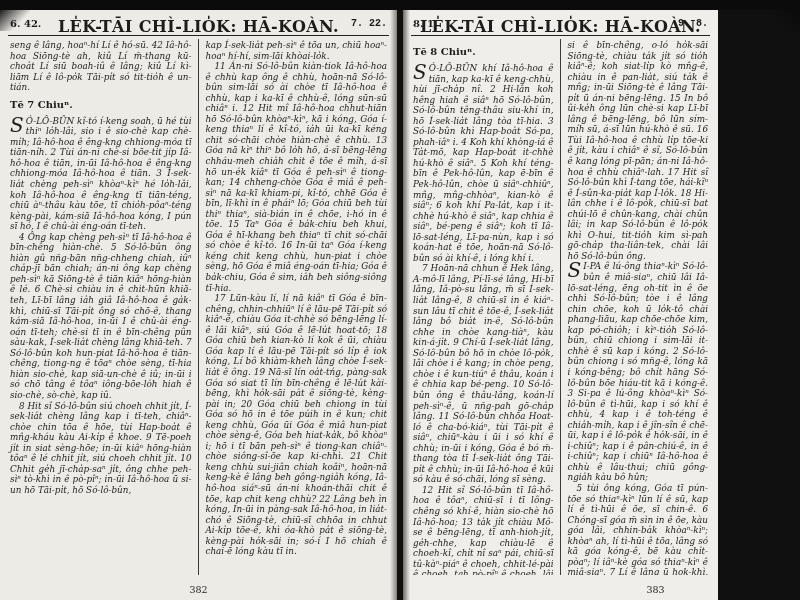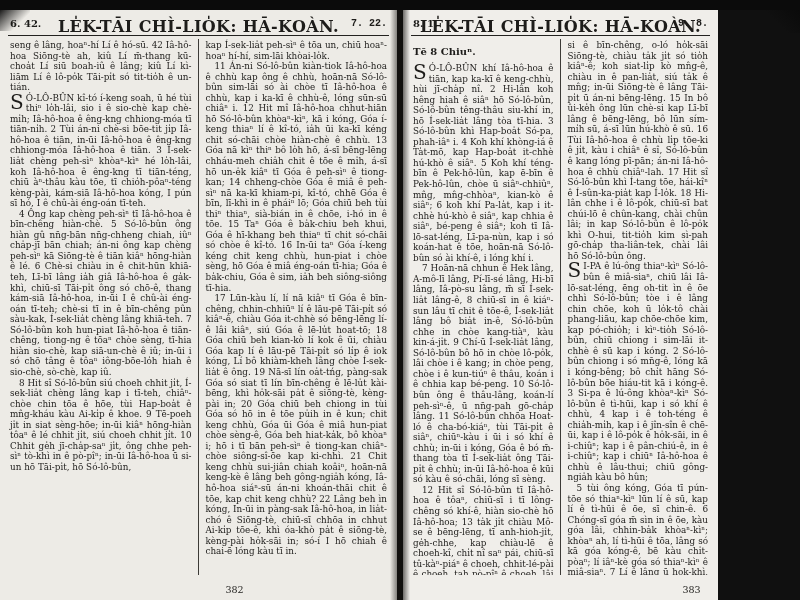--- a/index.html
+++ b/index.html
@@ -28,47 +28,48 @@
   .ref.pos-right { position: absolute; right: 0; top: 1px; font-family: Liberation Mono, monospace; }
   .rh-title { position: absolute; left: 0; right: 0; top: 0; text-align: center;
     font-weight: bold; font-size: 16px; letter-spacing: .4px; white-space: nowrap; color: var(--ink, #1d1c1a); }
   .head-rule { height: 1px; background: #232220; margin: 3px 8px 0; }
 
   .cols { display: flex; margin: 3px 8px 0; height: 536px; }
   .col { width: 50%; overflow: hidden; text-align: justify;
     font-size: 8.8px; line-height: 1.2; color: var(--ink, #1d1c1a); }
   .col.first  { border-right: 1px solid #3c3a36; padding: 1px 6px 0 2px; }
   .col.second { padding: 1px 2px 0 7px; }
-  .col p { margin: 0; text-indent: 9px; }
+  .col p { margin: 0; text-indent: 9px; font-style: italic; }
   .col p.cont, .col p.opening { text-indent: 0; }
   .chap { text-align: left; font-weight: bold; font-size: 10px; margin: 6px 0 5px; }
   .dropcap { float: left; font-size: 20px; line-height: 16px; padding: 1px 2px 0 0; }
 
   .folio { position: absolute; bottom: 5px; left: 0; width: 100%; text-align: center;
-    font-size: 9.5px; color: var(--ink, #1d1c1a); margin-left: 36px; }
+    font-size: 9.5px; color: var(--ink, #1d1c1a); }
   .page.right .folio { transform: translateX(95px); }
 </style>
 </head>
 <body>
 
 <div class="scan">
   <div class="top-edge"></div>
   <div class="corner-l"></div>
   <div class="corner-r"></div>
 
   <div class="page left">
     <div class="running-head">
       <span class="ref pos-left">6. 42.</span>
       <span class="rh-title">LE̍K-TĀI CHÌ-LIO̍K: HĀ-KOÀN.</span>
       <span class="ref pos-right">7. 22.</span>
     </div>
     <div class="head-rule"></div>
     <div class="cols">
       <div class="col first">
         <p class="cont">seng ê lâng, hoaⁿ-hí Lí ê hó-sū. 42 Iâ-hô-hoa Siōng-tè ah, kiû Lí m̄-thang kū-choa̍t Lí siū boah-iû ê lâng; kiû Lí kì-liām Lí ê lô-po̍k Tāi-pi̍t só tit-tio̍h ê un-tián.</p>
+        <div class="chap">Tē 7 Chiuⁿ.</div>
         <p class="opening"><span class="dropcap">S</span><span>Ó-LÔ-BÛN kî-tó í-keng soah, ū hé tùi thiⁿ lo̍h-lâi, sio i ê sio-chè kap chè-mi̍h; Iâ-hô-hoa ê êng-kng chhiong-móa tī tiān-ni̍h. 2 Tùi án-ni chè-si bōe-tit ji̍p Iâ-hô-hoa ê tiān, in-ūi Iâ-hô-hoa ê êng-kng chhiong-móa Iâ-hô-hoa ê tiān. 3 Í-sek-lia̍t chèng peh-sìⁿ khòaⁿ-kìⁿ hé lo̍h-lâi, koh Iâ-hô-hoa ê êng-kng tī tiān-téng, chiū àⁿ-thâu kàu tōe, tī chio̍h-pôaⁿ-téng kèng-pài, kám-siā Iâ-hô-hoa kóng, I pún sī hó, I ê chû-ài éng-oán tī-teh.</span></p>
         <p>4 Ông kap chèng peh-sìⁿ tī Iâ-hô-hoa ê bīn-chêng hiàn-chè. 5 Só-lô-bûn ông hiàn gû nn̄g-bān nn̄g-chheng chiah, iûⁿ cha̍p-jī bān chiah; án-ni ông kap chèng peh-sìⁿ kā Siōng-tè ê tiān kiâⁿ hōng-hiàn ê lé. 6 Chè-si chiàu in ê chit-hūn khiā-teh, Lī-bī lâng ia̍h giâ Iâ-hô-hoa ê ga̍k-khì, chiū-sī Tāi-pi̍t ông só chō-ê, thang kám-siā Iâ-hô-hoa, in-ūi I ê chû-ài éng-oán tī-teh; chè-si tī in ê bīn-chêng pûn sàu-kak, Í-sek-lia̍t chèng lâng khiā-teh. 7 Só-lô-bûn koh hun-piat Iâ-hô-hoa ê tiān-chêng, tiong-ng ê tōaⁿ chòe sèng, tī-hia hiàn sio-chè, kap siā-un-chè ê iû; in-ūi i só chō tâng ê tôaⁿ iông-bōe-lo̍h hiah ê sio-chè, sò-chè, kap iû.</p>
         <p>8 Hit sî Só-lô-bûn siú choeh chhit ji̍t, Í-sek-lia̍t chèng lâng kap i tī-teh, chiâⁿ-chòe chin tōa ê hōe, tùi Hap-boa̍t ê mn̂g-kháu kàu Ai-ki̍p ê khoe. 9 Tē-poeh ji̍t in siat sèng-hōe; in-ūi kiâⁿ hōng-hiàn tôaⁿ ê lé chhit ji̍t, siú choeh chhit ji̍t. 10 Chhit ge̍h jī-cha̍p-saⁿ ji̍t, ông chhe peh-sìⁿ tò-khì in ê pò-pîⁿ; in-ūi Iâ-hô-hoa ū si-un hō Tāi-pi̍t, hō Só-lô-bûn,</p>
       </div>
       <div class="col second">
         <p class="cont">kap Í-sek-lia̍t peh-sìⁿ ê tōa un, chiū hoaⁿ-hoaⁿ hí-hí, sim-lāi khòai-lo̍k.</p>
         <p>11 Án-ni Só-lô-bûn kiàn-tiok Iâ-hô-hoa ê chhù kap ông ê chhù, hoān-nā Só-lô-bûn sim-lāi só ài chòe tī Iâ-hô-hoa ê chhù, kap i ka-kī ê chhù-ê, lóng sūn-sū chiâⁿ i. 12 Hit mî Iâ-hô-hoa chhut-hiān hō Só-lô-bûn khòaⁿ-kìⁿ, kā i kóng, Góa í-keng thiaⁿ lí ê kî-tó, ia̍h ūi ka-kī kéng chit só-chāi chòe hiàn-chè ê chhù. 13 Góa nā kìⁿ thiⁿ bô lo̍h hō, á-sī bēng-lēng chháu-meh chia̍h chit ê tōe ê mi̍h, á-sī hō un-e̍k kiâⁿ tī Góa ê peh-sìⁿ ê tiong-kan; 14 chheng-chòe Góa ê miâ ê peh-sìⁿ nā ka-kī khiam-pi, kî-tó, chhē Góa ê bīn, lī-khì in ê pháiⁿ lō; Góa chiū beh tùi thiⁿ thiaⁿ, sià-bián in ê chōe, i-hó in ê tōe. 15 Taⁿ Góa ê ba̍k-chiu beh khui, Góa ê hī-khang beh thiaⁿ tī chit só-chāi só chòe ê kî-tó. 16 In-ūi taⁿ Góa í-keng kéng chit keng chhù, hun-piat i chòe sèng, hō Góa ê miâ éng-oán tī-hia; Góa ê ba̍k-chiu, Góa ê sim, ia̍h beh siông-siông tī-hia.</p>
         <p>17 Lūn-kàu lí, lí nā kiâⁿ tī Góa ê bīn-chêng, chhin-chhiūⁿ lí ê lāu-pē Tāi-pi̍t só kiâⁿ-ê, chiàu Góa it-chhè só bēng-lēng lí-ê lâi kiâⁿ, siú Góa ê lē-lu̍t hoat-tō; 18 Góa chiū beh kian-kò lí kok ê ūi, chiàu Góa kap lí ê lāu-pē Tāi-pi̍t só li̍p ê iok kóng, Lí bô khiàm-kheh lâng chòe Í-sek-lia̍t ê ông. 19 Nā-sī lín oa̍t-tńg, pàng-sak Góa só siat tī lín bīn-chêng ê lē-lu̍t kài-bēng, khì ho̍k-sāi pa̍t ê siōng-tè, kèng-pài in; 20 Góa chiū beh chiong in tùi Góa só hō in ê tōe pu̍ih in ê kun; chit keng chhù, Góa ūi Góa ê miâ hun-piat chòe sèng-ê, Góa beh hiat-ka̍k, bô khòaⁿ i; hō i tī bān peh-sìⁿ ê tiong-kan chiâⁿ-chòe siông-sî-ōe kap ki-chhì. 21 Chit keng chhù sui-jiân chiah koâiⁿ, hoān-nā keng-kè ê lâng beh gông-ngia̍h kóng, Iâ-hô-hoa siáⁿ-sū án-ni khoán-thāi chit ê tōe, kap chit keng chhù? 22 Lâng beh ìn kóng, In-ūi in pàng-sak Iâ-hô-hoa, in lia̍t-chó ê Siōng-tè, chiū-sī chhōa in chhut Ai-ki̍p tōe-ê, khì óa-khò pa̍t ê siōng-tè, kèng-pài ho̍k-sāi in; só-í I hō chiah ê chai-ē lóng kàu tī in.</p>
       </div>
     </div>

